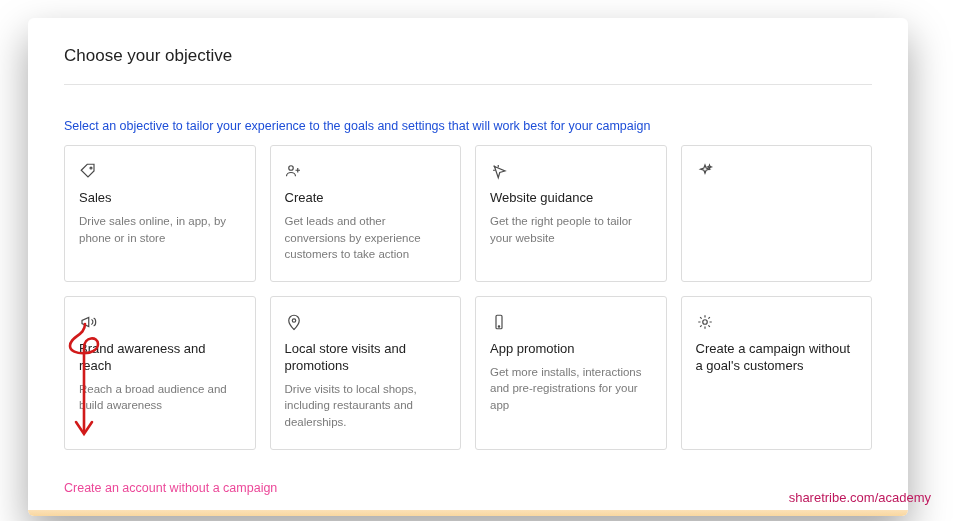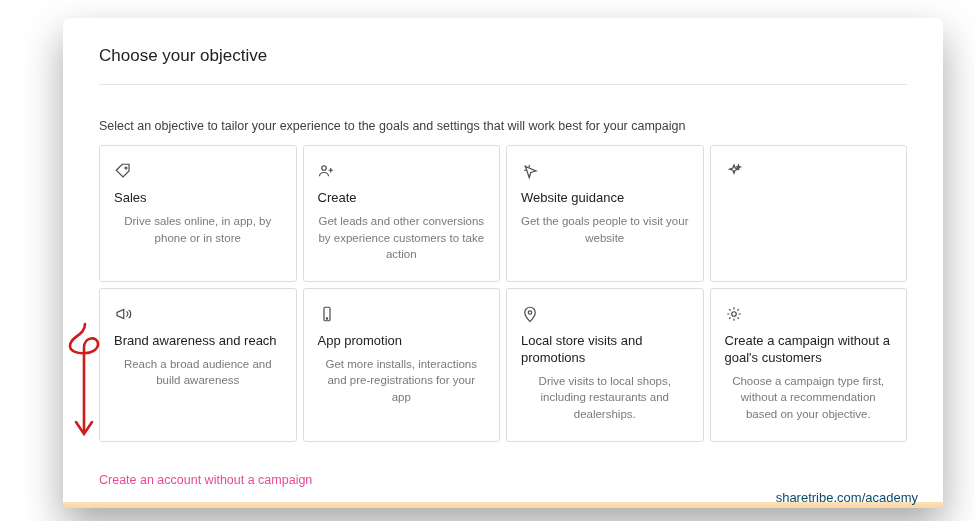--- a/index.html
+++ b/index.html
@@ -12,42 +12,41 @@
   }
   .window {
     position: absolute;
     left: 28px;
     top: 18px;
     width: 880px;
     background: #fff;
     border-radius: 6px;
     box-shadow: 0 18px 40px rgba(0,0,0,0.35);
     overflow: hidden;
-    margin-left: 35px;
   }
   .pad { padding: 28px 36px 18px 36px; }
   .title {
     font-size: 17px;
     color: #222;
     font-weight: 500;
   }
   .rule {
     border: none;
     border-top: 1px solid #e3e3e3;
     margin-top: 18px;
   }
   .subtitle {
-    color: #404040;
+    color: #1d4ed8;
     font-size: 12.5px;
     padding: 16px 36px 12px 36px;
   }
   .grid {
     display: grid;
     grid-template-columns: repeat(4, 1fr);
-    gap: 6px;
+    gap: 14px;
     padding: 0 36px 0 36px;
   }
   .card {
     border: 1px solid #dcdcdc;
     border-radius: 3px;
     padding: 14px 14px 18px 14px;
     min-height: 124px;
     cursor: pointer;
     background: #fff;
   }
@@ -63,21 +62,20 @@
     font-size: 13px;
     color: #222;
     font-weight: 500;
     margin-bottom: 6px;
     line-height: 1.3;
   }
   .card-desc {
     font-size: 11.5px;
     color: #7a7a7a;
     line-height: 1.45;
-    text-align: center;
   }
   .link-wrap {
     padding: 28px 36px 14px 36px;
   }
   .link {
     color: #ec4899;
     font-size: 12.5px;
     text-decoration: none;
     cursor: pointer;
   }
@@ -88,24 +86,24 @@
   .arrow {
     position: absolute;
     left: 50px;
     top: 314px;
     width: 70px;
     height: 140px;
     pointer-events: none;
   }
   .watermark {
     position: absolute;
-    right: 57px;
+    right: 44px;
     bottom: 16px;
     font-size: 13px;
-    color: #0c4a6e;
+    color: #be185d;
   }
 </style>
 </head>
 <body>
 
 <div class="window">
   <div class="pad">
     <div class="title">Choose your objective</div>
     <hr class="rule">
   </div>
@@ -137,21 +135,21 @@
     </div>
 
     <div class="card">
       <div class="icon">
         <svg viewBox="0 0 24 24" fill="none" stroke-width="1.6">
             <path d="M6 6 L20 12 L13 14 L11 21 Z"></path>
             <path d="M4 11h3M11 4v3M5 5l2 2"></path>
           </svg>
       </div>
       <div class="card-title">Website guidance</div>
-      <div class="card-desc">Get the goals people to visit your website</div>
+      <div class="card-desc">Get the right people to tailor your website</div>
     </div>
 
     <div class="card">
       <div class="icon">
         <svg viewBox="0 0 24 24" fill="none" stroke-width="1.6">
             <path d="M12 4l1.5 4L18 9.5l-4.5 1.5L12 15l-1.5-4L6 9.5l4.5-1.5Z"></path>
             <path d="M18 4l.7 1.8L20.5 6.5l-1.8.7L18 9l-.7-1.8L15.5 6.5l1.8-.7Z"></path>
           </svg>
       </div>
     </div>
@@ -163,48 +161,47 @@
             <path d="M17 9c2 .5 2 5 0 6M20 7c3 1 3 9 0 10" stroke-linecap="round"></path>
           </svg>
       </div>
       <div class="card-title">Brand awareness and reach</div>
       <div class="card-desc">Reach a broad audience and build awareness</div>
     </div>
 
     <div class="card">
       <div class="icon">
         <svg viewBox="0 0 24 24" fill="none" stroke-width="1.6">
+            <path d="M12 22s7-7 7-12a7 7 0 10-14 0c0 5 7 12 7 12z"></path>
+            <circle cx="12" cy="10" r="2.3"></circle>
+          </svg>
+      </div>
+      <div class="card-title">Local store visits and promotions</div>
+      <div class="card-desc">Drive visits to local shops, including restaurants and dealerships.</div>
+    </div>
+
+    <div class="card">
+      <div class="icon">
+        <svg viewBox="0 0 24 24" fill="none" stroke-width="1.6">
             <rect x="8" y="3" width="8" height="18" rx="1.5"></rect>
             <circle cx="12" cy="18" r="0.9" fill="#4b4b4b"></circle>
           </svg>
       </div>
       <div class="card-title">App promotion</div>
       <div class="card-desc">Get more installs, interactions and pre-registrations for your app</div>
     </div>
 
     <div class="card">
       <div class="icon">
         <svg viewBox="0 0 24 24" fill="none" stroke-width="1.6">
-            <path d="M12 22s7-7 7-12a7 7 0 10-14 0c0 5 7 12 7 12z"></path>
-            <circle cx="12" cy="10" r="2.3"></circle>
-          </svg>
-      </div>
-      <div class="card-title">Local store visits and promotions</div>
-      <div class="card-desc">Drive visits to local shops, including restaurants and dealerships.</div>
-    </div>
-
-    <div class="card">
-      <div class="icon">
-        <svg viewBox="0 0 24 24" fill="none" stroke-width="1.6">
             <circle cx="12" cy="12" r="3"></circle>
             <path d="M12 3v3M12 18v3M3 12h3M18 12h3M5.5 5.5l2 2M16.5 16.5l2 2M18.5 5.5l-2 2M7.5 16.5l-2 2"></path>
           </svg>
       </div>
       <div class="card-title">Create a campaign without a goal's customers</div>
-      <div class="card-desc">Choose a campaign type first, without a recommendation based on your objective.</div>
     </div>
 
   </div>
 
   <div class="link-wrap">
     <a class="link">Create an account without a campaign</a>
   </div>
   <div class="bottom-bar"></div>
 </div>
 

